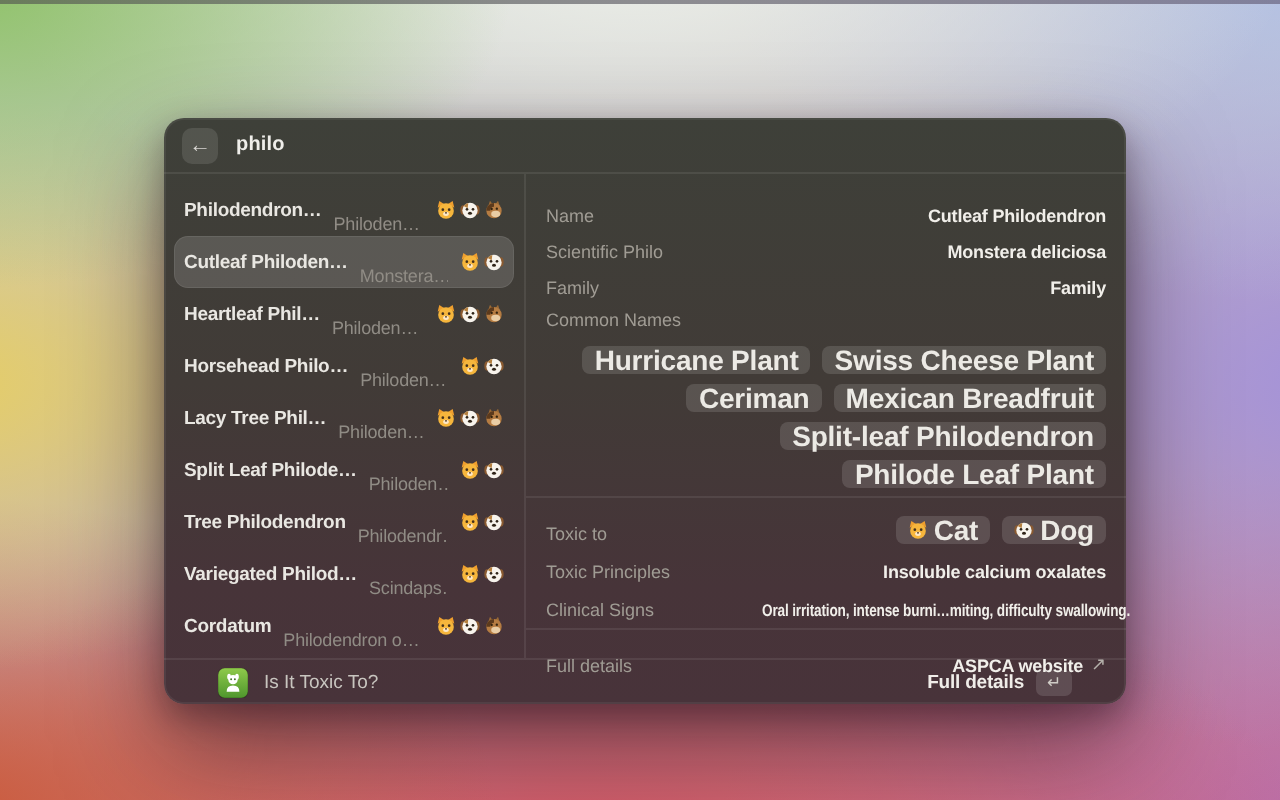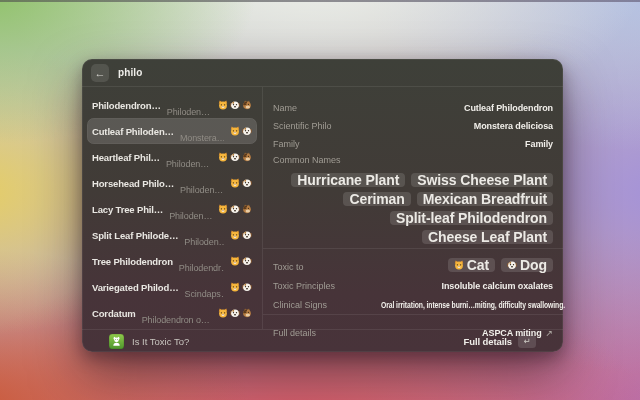--- a/index.html
+++ b/index.html
@@ -422,21 +422,21 @@
         </div>
 
         <div class="mrow tall">
           <span class="lbl">Common Names</span>
           <span class="tagwrap">
               <span class="tag">Hurricane Plant</span>
               <span class="tag">Swiss Cheese Plant</span>
               <span class="tag">Ceriman</span>
               <span class="tag">Mexican Breadfruit</span>
               <span class="tag">Split-leaf Philodendron</span>
-              <span class="tag">Cheese Leaf Plant</span>
+              <span class="tag">Philode Leaf Plant</span>
             </span>
         </div>
 
         <div class="divider"></div>
 
         <div class="mrow" style="height:19px">
           <span class="lbl">Toxic to</span>
           <span class="tagwrap" style="flex-wrap:nowrap">
               <span class="tag">
                 <span class="animal">
@@ -475,21 +475,21 @@
         <div class="mrow" style="height:19px">
           <span class="lbl">Clinical Signs</span>
           <span class="val clip">Oral irritation, intense burni…miting, difficulty swallowing.</span>
         </div>
 
         <div class="divider"></div>
 
         <div class="mrow" style="height:19px">
           <span class="lbl">Full details</span>
           <span class="val link">
-            <span>ASPCA miting</span>
+            <span>ASPCA website</span>
             <span class="arrow">↗</span>
           </span>
         </div>
       </div>
     </div>
 
     <div class="footer">
       <span class="app-icon">
         <svg viewBox="0 0 16 16">
           <defs>

